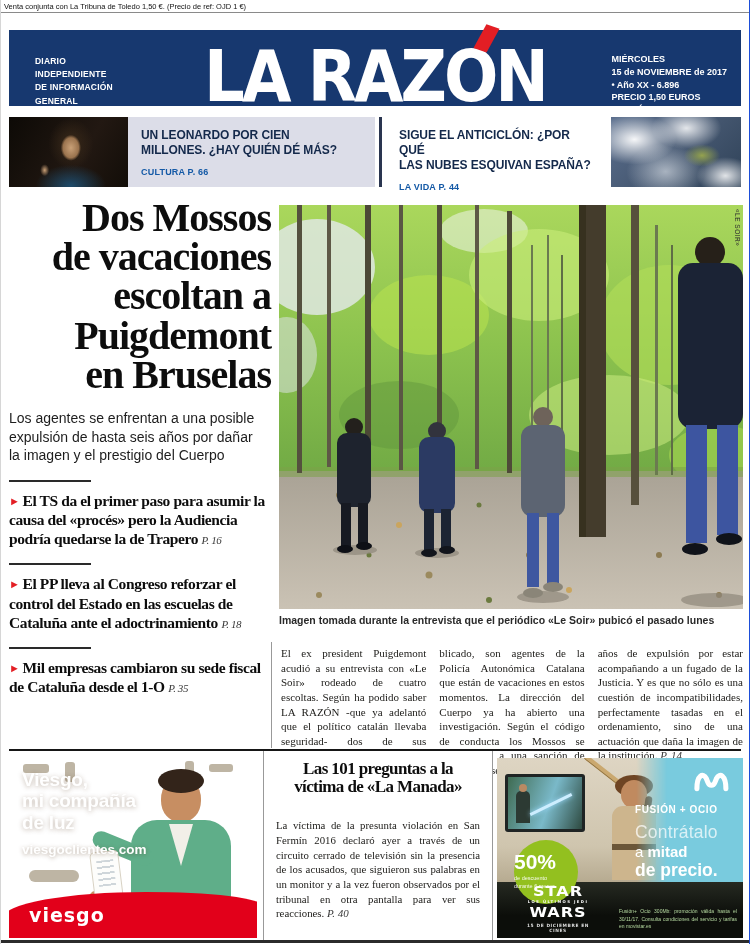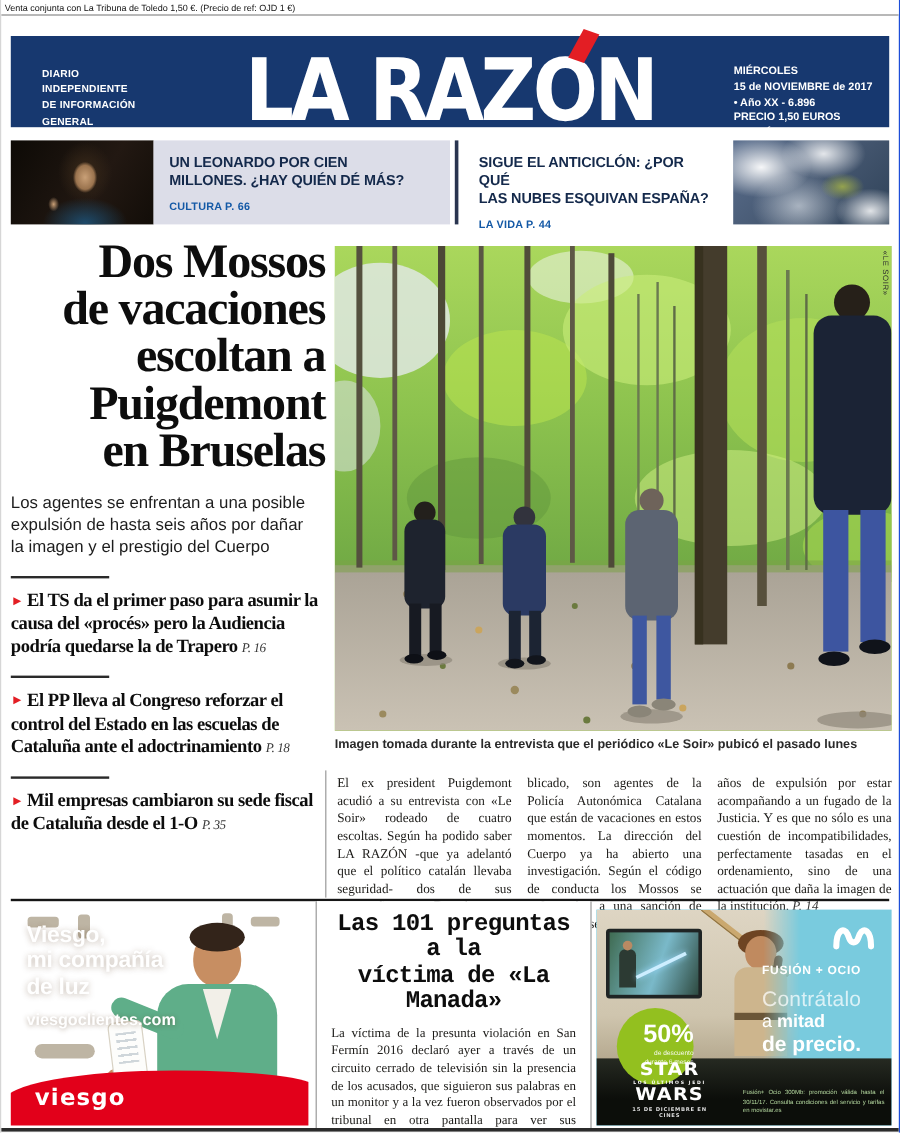--- a/index.html
+++ b/index.html
@@ -94,23 +94,23 @@
   .vg-url { position:absolute; left:13px; top:84px; color:#fff; font-weight:bold; font-size:13.5px;
             text-shadow:0 1px 4px rgba(80,50,20,.4); z-index:4; }
   .vg-band { position:absolute; left:-6px; bottom:-4px; width:260px; height:50px; background:#E2001A;
              border-radius:55% 45% 0 0 / 26px 14px 0 0; z-index:5; }
   .vg-logo { position:absolute; left:20px; bottom:12px; color:#fff; font-family:"DejaVu Sans",sans-serif;
              font-weight:bold; font-size:19px; letter-spacing:1px; z-index:6; }
 
   
   .manada { position:absolute; left:262px; top:751px; width:230px; height:189px; background:#fff;
             border-left:1px solid #999; border-right:1px solid #999; padding:9px 12px 0; }
-  .manada h2 { font-family:Liberation Mono, monospace; font-weight:bold; font-size:20px; line-height:1.07;
+  .manada h2 { font-family:Liberation Serif, serif; font-weight:bold; font-size:17px; line-height:1.07;
                color:#0d0d0d; text-align:center; letter-spacing:-.6px; }
-  .mbody { margin-top:8px; font-family:"Liberation Serif",serif; font-size:10.8px; line-height:1.36;
+  .mbody { margin-top:22px; font-family:"Liberation Serif",serif; font-size:10.8px; line-height:1.36;
            color:#1c1b18; text-align:justify; }
 
   
   .movistar { position:absolute; left:496px; top:758px; width:246px; height:180px; background:#79CBDE; overflow:hidden; }
   .mv-scene { position:absolute; left:0; top:0; width:170px; height:126px;
               background:linear-gradient(#ded5c3,#cfc5ae 70%,#b5a98f);
               -webkit-mask-image:linear-gradient(90deg,#000 82%,transparent); mask-image:linear-gradient(90deg,#000 82%,transparent); }
   .tv { position:absolute; left:8px; top:16px; width:80px; height:58px; background:#1f2424; border-radius:3px; padding:3px; }
   .tv-screen { width:100%; height:100%; position:relative; overflow:hidden;
                background:linear-gradient(110deg,#3f6b52,#7ab9c9 55%,#2e4a40); }
@@ -120,21 +120,21 @@
   .rey:before { content:""; position:absolute; left:3px; top:-7px; width:8px; height:8px; border-radius:50%; background:#b98a63; }
   .girl { position:absolute; left:110px; top:20px; width:58px; height:106px; }
   .g-hair { position:absolute; left:8px; top:-3px; width:38px; height:22px; background:#6e4423; border-radius:50%; }
   .g-head { position:absolute; left:14px; top:2px; width:26px; height:28px; background:#c08a5f; border-radius:50% 50% 46% 46%; }
   .g-braid { position:absolute; left:36px; top:18px; width:7px; height:36px; background:#6e4423; border-radius:4px; transform:rotate(9deg); }
   .g-body { position:absolute; left:5px; top:28px; width:44px; height:74px; background:#cdb58d; border-radius:11px 11px 0 0; }
   .g-belt { position:absolute; left:5px; top:66px; width:44px; height:6px; background:#6b5638; }
   .g-staff { position:absolute; left:-32px; top:4px; width:92px; height:5px; background:#caa86f; border-radius:3px;
              transform:rotate(38deg); box-shadow:inset 0 -1px #8f7444; }
   .badge { position:absolute; left:17px; top:82px; width:64px; height:64px; border-radius:50%; background:#93C01F;
-           color:#fff; text-align:right; z-index:4; }
+           color:#fff; text-align:left; z-index:4; }
   .badge .pct { font-size:21px; font-weight:bold; margin-top:11px; line-height:1; }
   .badge .bsm { font-size:5.5px; line-height:1.5; opacity:.92; margin-top:2px; }
   .sw-band { position:absolute; left:0; bottom:0; width:100%; height:56px;
              background:linear-gradient(#262a22,#0c0e0a 60%); z-index:3; }
   .sw { position:absolute; left:28px; bottom:5px; width:66px; text-align:center; color:#fff;
         font-family:"DejaVu Sans",sans-serif; font-weight:bold; z-index:4; }
   .sw .l { font-size:16px; line-height:.92; letter-spacing:1px; transform:scaleY(.92); }
   .sw .sub { font-size:3.8px; letter-spacing:1.4px; margin:1px 0; }
   .sw .rel { font-size:4.4px; letter-spacing:.6px; margin-top:3px; color:#ddd; }
   .fine { position:absolute; right:6px; bottom:7px; width:118px; font-size:5px; line-height:1.55;

